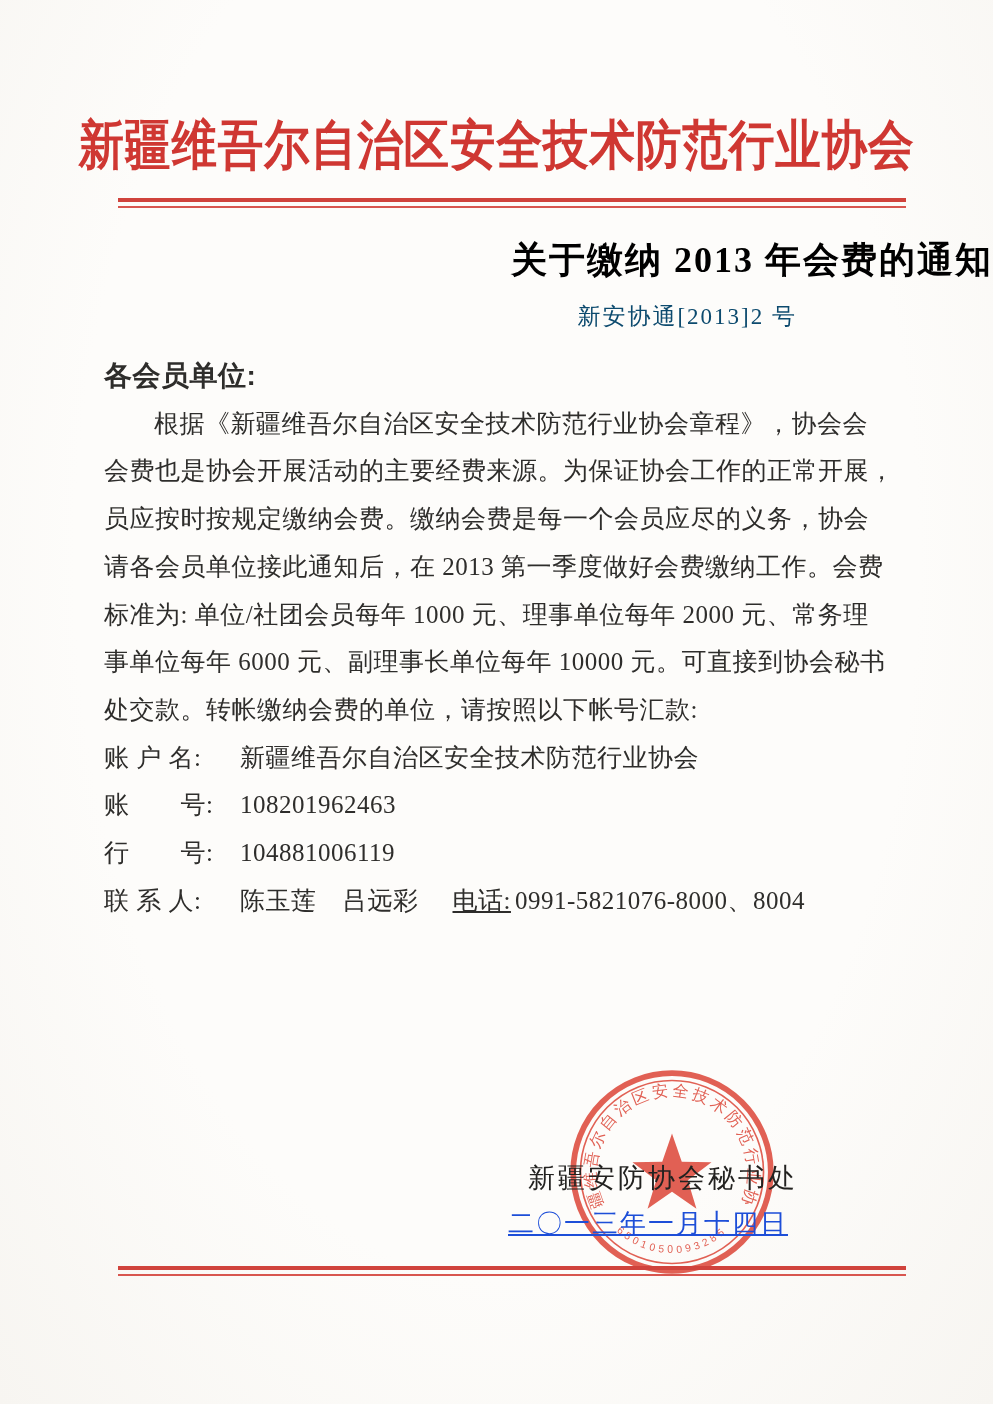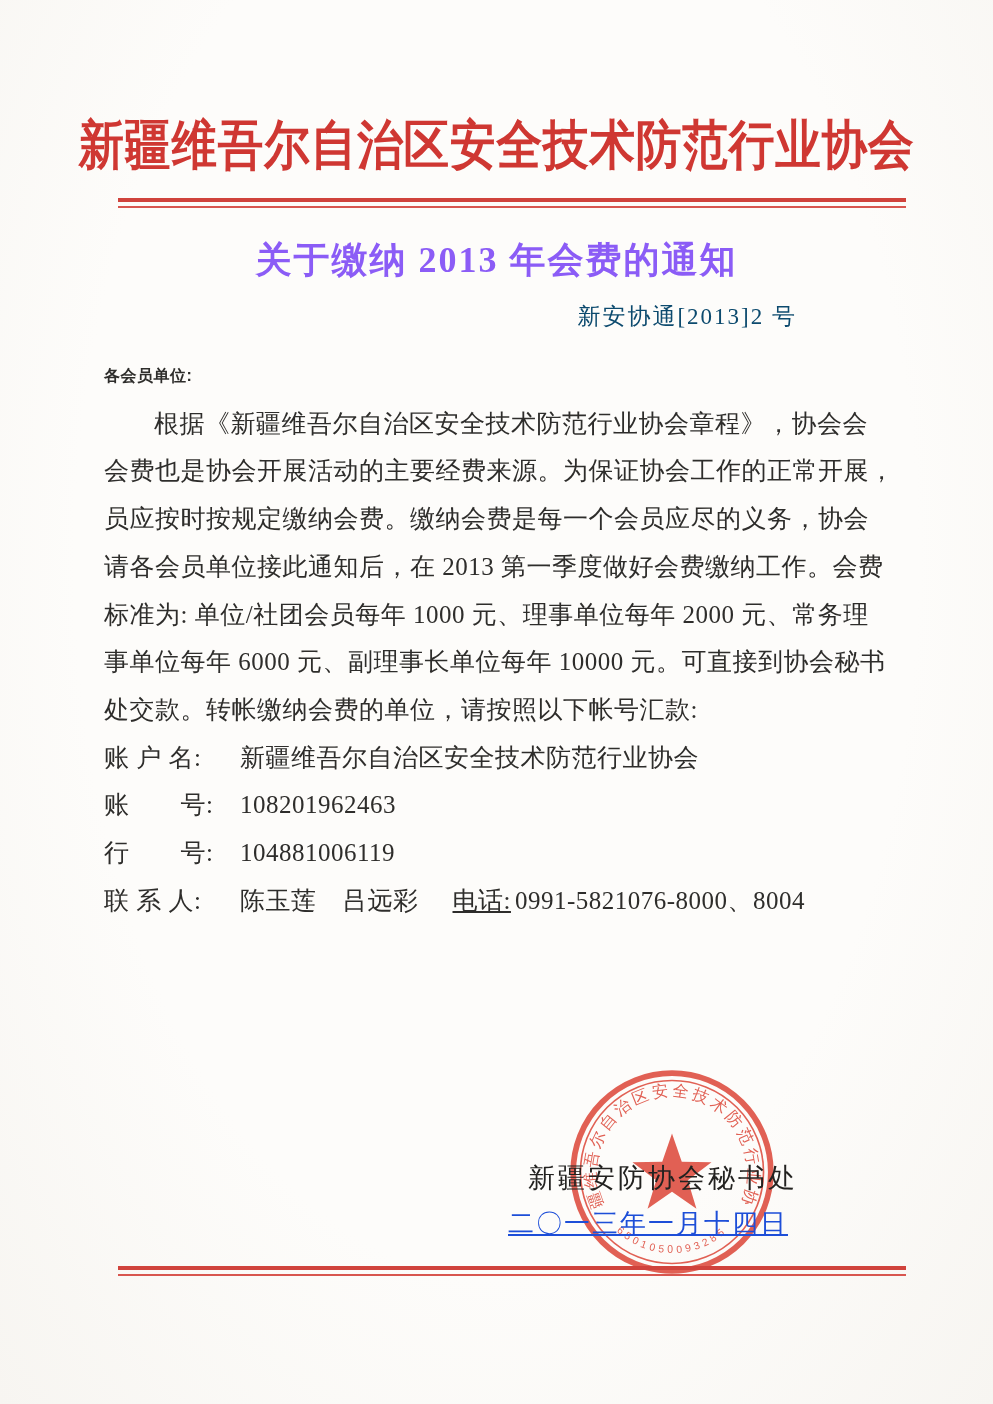--- a/index.html
+++ b/index.html
@@ -19,33 +19,33 @@
     font-size:53px;font-weight:bold;color:#cf3732;
     transform:scale(0.86,1);transform-origin:50% 50%;
     letter-spacing:1px;white-space:nowrap;
   }
   .rule{position:absolute;left:118px;width:788px;background:#d0433c;}
   .rule-thick-top{top:198px;height:4px;}
   .rule-thin-top{top:206px;height:2px;background:#d8564f;}
   .rule-thick-bottom{top:1266px;height:4px;}
   .rule-thin-bottom{top:1274px;height:2px;background:#d8564f;}
   .doc-title{
-    position:absolute;top:236px;left:0;width:993px;text-align:center;
-    font-size:36px;font-weight:600;color:#8b5cf6;letter-spacing:2px;
+    position:absolute;top:236px;left:0;width:993px;text-align:right;
+    font-size:36px;font-weight:600;color:#000000;letter-spacing:2px;
   }
   .doc-number{
     position:absolute;top:301px;right:196px;
     font-size:23px;color:#0c4a6e;letter-spacing:2px;
   }
   .body-block{
     position:absolute;top:352px;left:104px;width:804px;
     font-size:25px;color:#2e2d2b;line-height:47.7px;
     letter-spacing:0.5px;
   }
-  .salutation{font-family:"Liberation Sans","DejaVu Sans",sans-serif;font-weight:700;font-size:16px;}
+  .salutation{font-family:"Liberation Sans","DejaVu Sans",sans-serif;font-weight:700;font-size:28px;}
   .body-line{white-space:nowrap;}
   .body-line.indent{text-indent:2em;}
   .acct-row{white-space:nowrap;}
   .acct-label{display:inline-block;min-width:128px;white-space:pre;}
   .acct-value{margin-left:8px;}
   .phone-label{margin-left:34px;text-decoration:underline;}
   .phone-value{margin-left:4px;}
   .signature{
     position:absolute;top:1160px;left:528px;width:266px;text-align:center;
     font-size:27px;color:#232220;letter-spacing:3px;white-space:nowrap;

